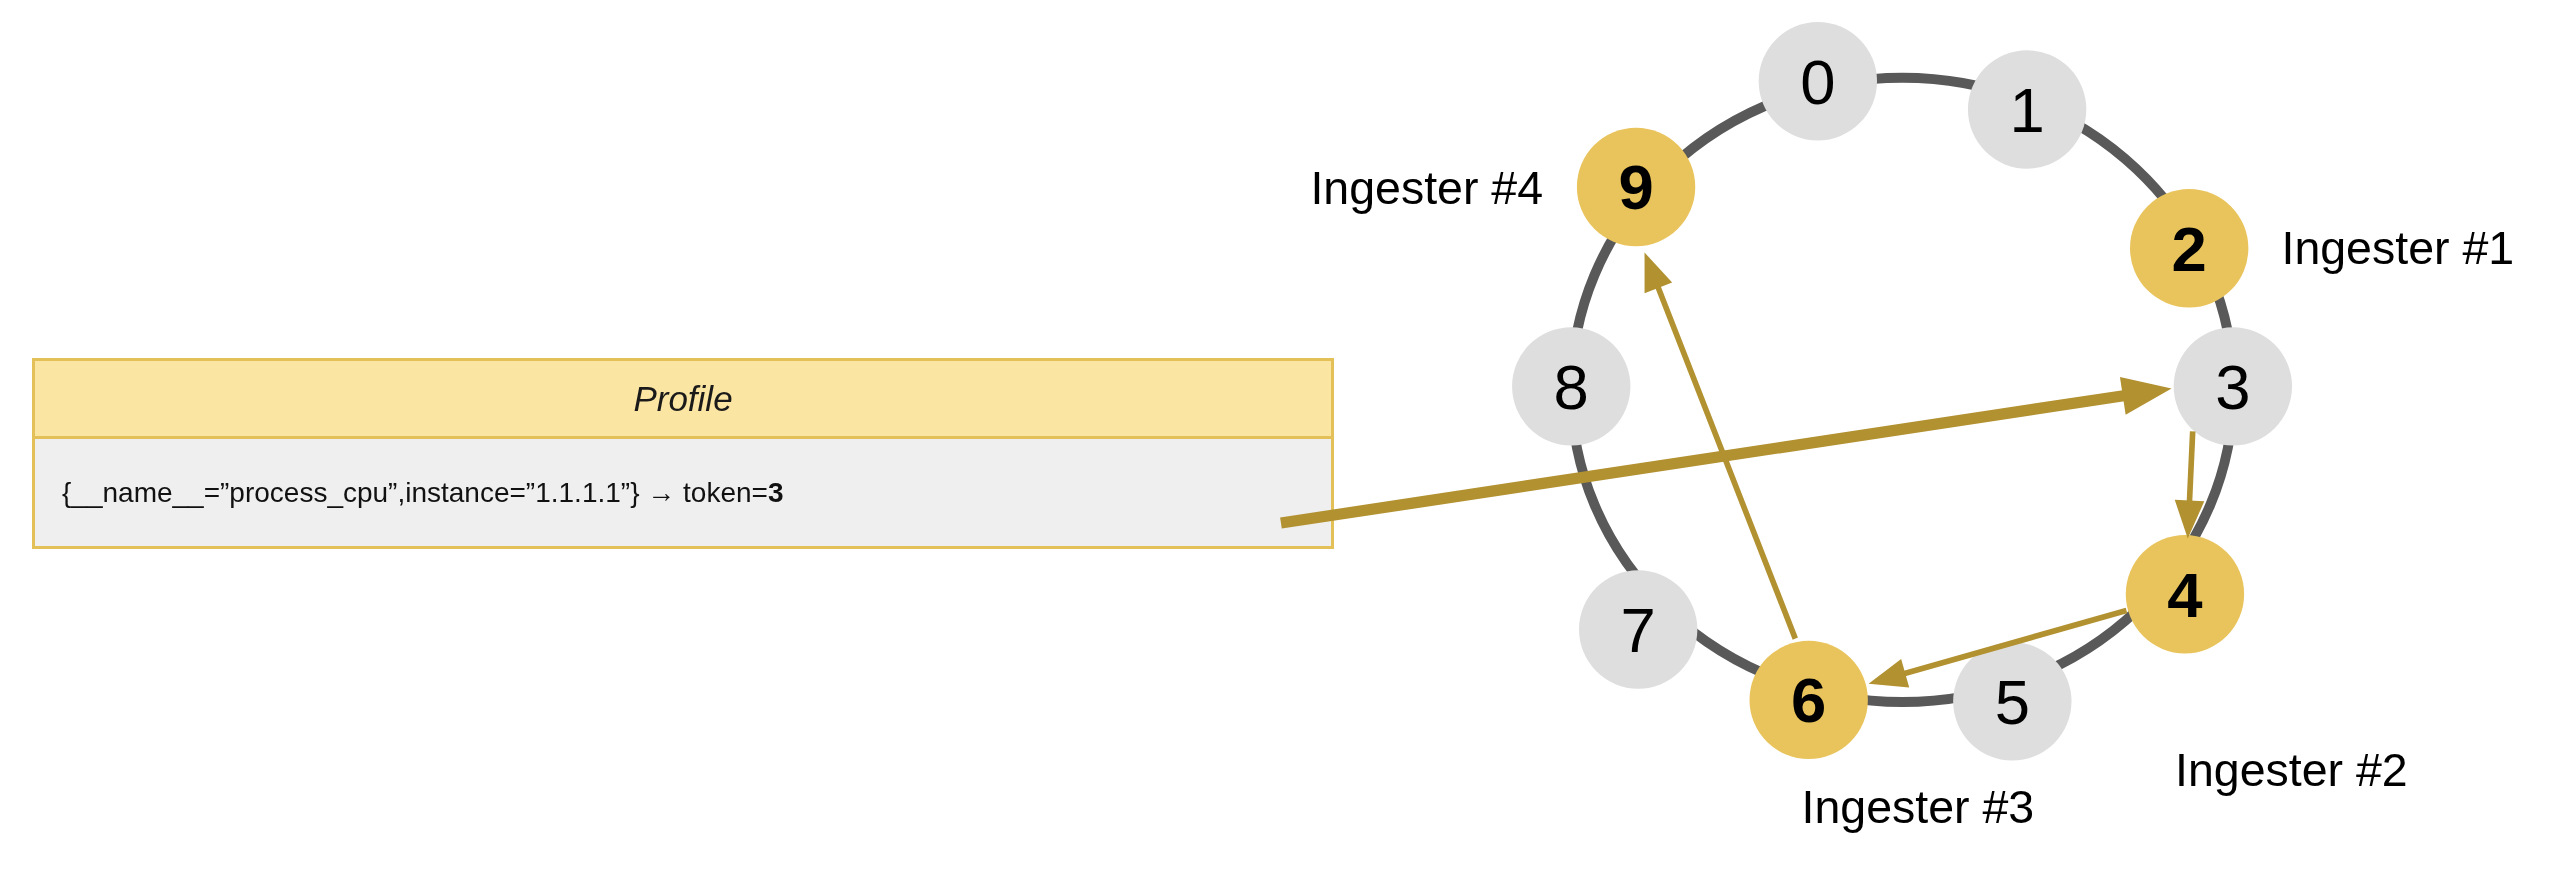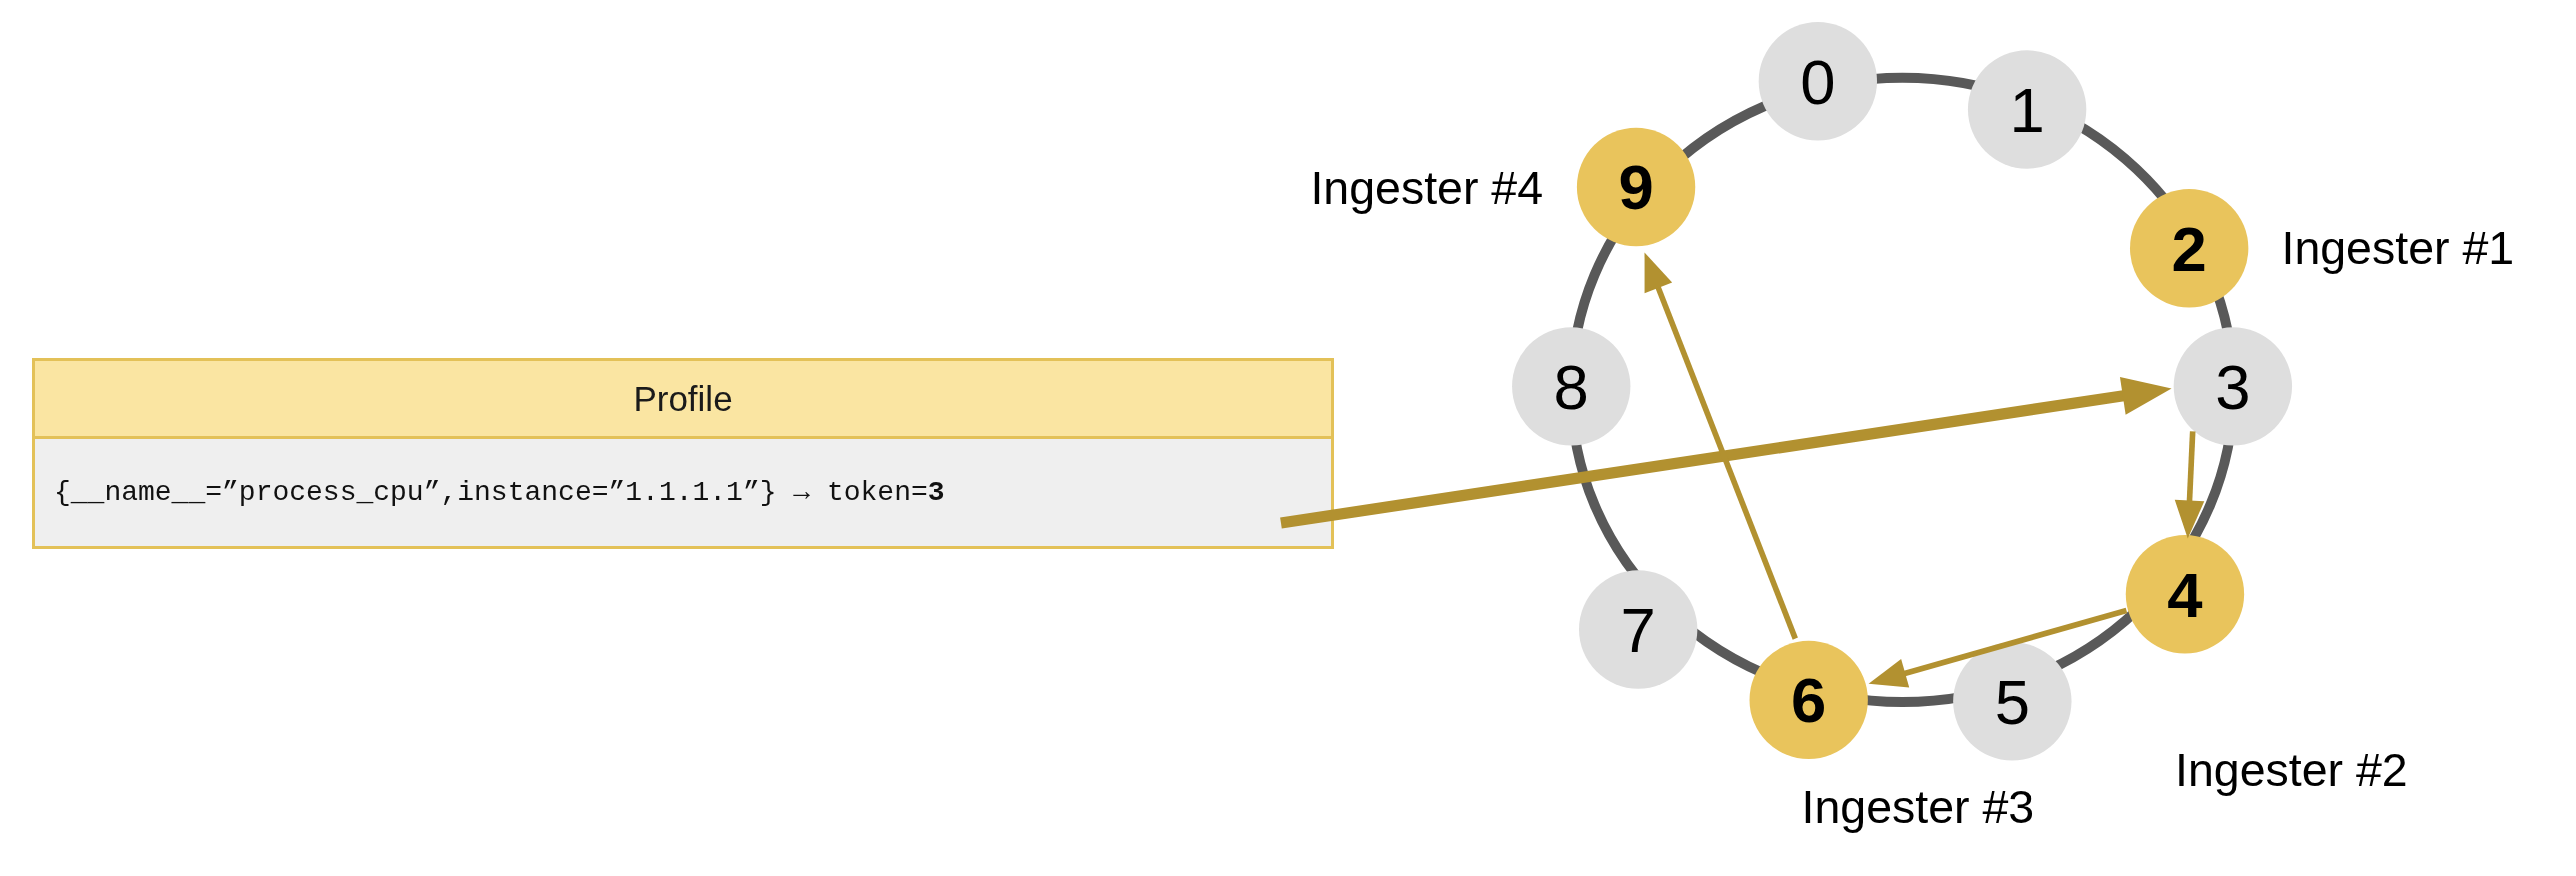--- a/index.html
+++ b/index.html
@@ -29,28 +29,29 @@
   }
   .profile-header {
     height: 75px;
     background: var(--box-header-bg, #FAE5A2);
     border-bottom: 3.5px solid var(--box-border, #E3C158);
     display: flex;
     align-items: center;
     justify-content: center;
     font-size: 35px;
     color: #1a1a1a;
+    font-style: italic;
   }
   .profile-body {
     height: 107px;
     background: var(--box-body-bg, #EFEFEF);
     display: flex;
     align-items: center;
-    padding-left: 19px;
-    font-family: Liberation Mono, monospace;
+    padding-left: 27px;
+    font-family: Liberation Sans, sans-serif;
     font-size: 28px;
     color: #111111;
     white-space: pre;
   }
   .profile-body b {
     font-weight: 700;
   }
   #diagram-svg {
     position: absolute;
     left: 0;

